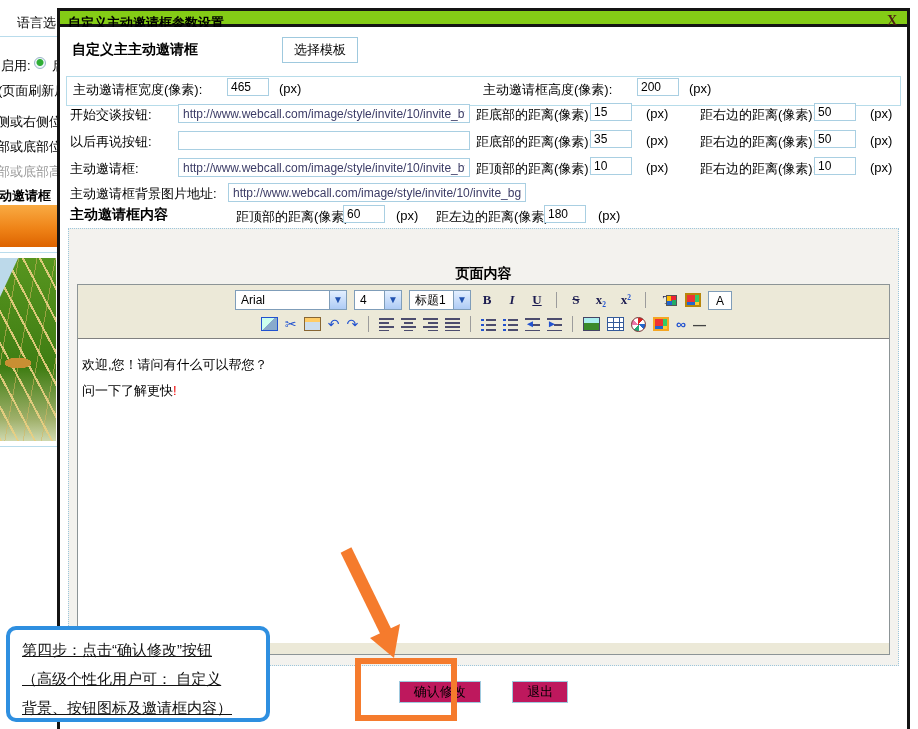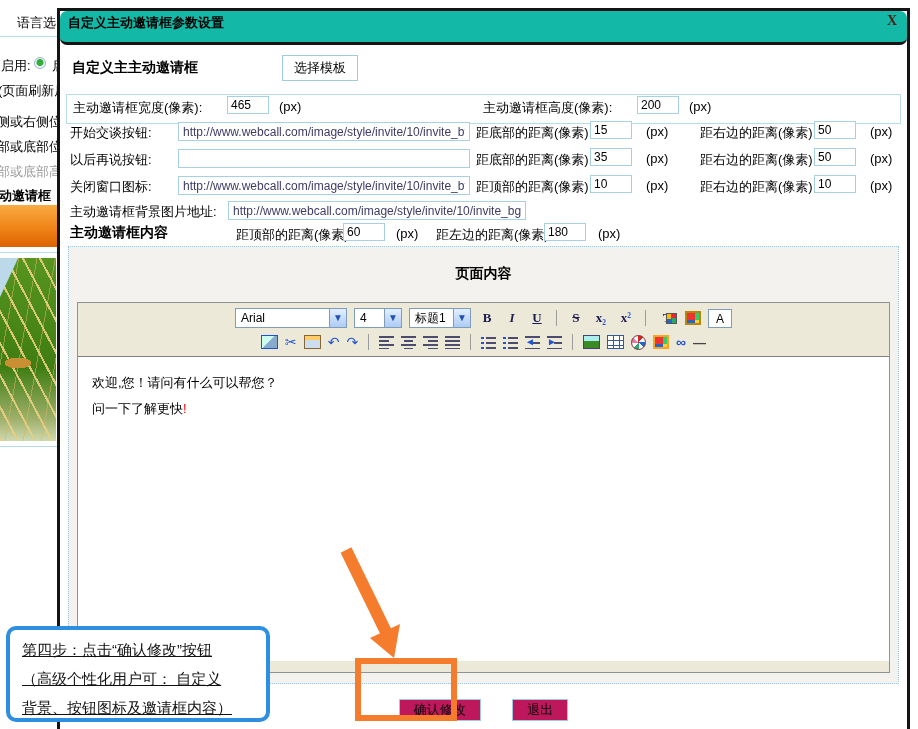--- a/index.html
+++ b/index.html
@@ -16,21 +16,21 @@
     background:
       radial-gradient(ellipse 22px 9px at 18px 105px, #c98f33 0 60%, rgba(0,0,0,0) 61%),
       linear-gradient(115deg, #bcd9ea 0 16px, rgba(0,0,0,0) 17px),
       repeating-linear-gradient(62deg, rgba(233,207,130,.9) 0 2px, rgba(0,0,0,0) 2px 15px),
       repeating-linear-gradient(100deg, rgba(214,182,96,.55) 0 1px, rgba(0,0,0,0) 1px 18px),
       linear-gradient(180deg,#57951f 0%,#3f7d13 60%,#9fb06a 88%,#cfd9b0 100%);
   }
 
   
   .dialog { position:absolute; left:57px; top:8px; width:853px; height:760px; background:#fff; border:3px solid #141414; }
-  .titlebar { position:relative; height:34px; background:#14b8a6; border-bottom:3px solid #141414;border-radius:7px; }
+  .titlebar { position:relative; height:16px; background:#84cc16; border-bottom:3px solid #141414; }
   .titlebar .t { position:absolute; left:8px; top:3px; font-weight:bold; font-size:13px; color:#000; }
   .titlebar .x { position:absolute; right:10px; top:2px; font-weight:bold; font-size:14px; color:#4d1f14; font-family:"Liberation Serif",serif; cursor:pointer; }
   .dbody { position:relative; width:100%; height:735px; background:#fff; font-size:13px; }
 
   .sec-head { position:absolute; left:12px; top:14px; font-weight:bold; font-size:14px; }
   .tpl-btn { position:absolute; left:222px; top:10px; border:1px solid #9fc9de; background:#fff; padding:3px 11px; font-size:13px; cursor:pointer; }
 
   .size-row { position:absolute; left:6px; top:49px; width:835px; height:30px; border:1px solid #b7dcea; }
   .size-row span, .frow span, .crow span { position:absolute; top:4px; white-space:nowrap; }
   input.num { position:absolute; top:1px; height:18px; width:42px; border:1px solid #a9cfe2; font-size:12px; padding:1px 3px; font-family:"Liberation Sans",sans-serif; }
@@ -45,21 +45,21 @@
   .bgrow .lbl { left:4px; }
   .bgrow .url2 { left:162px; width:298px; }
 
   .crow { position:absolute; left:6px; top:177px; width:840px; height:24px; }
   .crow .ct { left:4px; font-weight:bold; font-size:14px; top:2px; }
   .crow .tl { left:170px; } .crow .tn { left:277px; } .crow .tp { left:330px; }
   .crow .ll { left:370px; } .crow .ln { left:478px; } .crow .lp { left:532px; }
 
   
   .panel { position:absolute; left:8px; top:201px; width:831px; height:438px; background:#f3f2ee; border:1px dotted #9cc6dc; }
-  .panel-h { text-align:center; font-weight:bold; font-size:14px; padding-top:18px; }
+  .panel-h { text-align:center; font-weight:bold; font-size:14px; padding-top:36px; }
   .editor { position:absolute; left:8px; top:55px; width:813px; height:371px; border:1px solid #8c9496; display:flex; flex-direction:column; background:#ece9d8; }
   .toolbar { background:#ece9d8; padding:3px 0 2px; text-align:center; }
   .trow { height:24px; display:flex; justify-content:center; align-items:center; gap:7px; }
   .sep { width:1px; height:16px; background:#9c9c9c; margin:0 3px; }
   .dd { display:inline-flex; align-items:center; justify-content:space-between; background:#fff; border:1px solid #7f9db9; height:20px; font-size:12px; padding-left:5px; }
   .dd .arr { width:17px; height:18px; margin-left:4px; background:linear-gradient(180deg,#e3efff,#aecbf5); border-left:1px solid #7f9db9; color:#2152b0; font-size:10px; line-height:18px; text-align:center; }
   .tbtn { display:inline-block; min-width:18px; text-align:center; font-size:13px; color:#1c1c50; cursor:pointer; }
   .tbtn.b { font-weight:bold; font-family:"Liberation Serif",serif; }
   .tbtn.i { font-style:italic; font-family:"Liberation Serif",serif; font-weight:bold; }
   .tbtn.u { text-decoration:underline; font-family:"Liberation Serif",serif; font-weight:bold; }
@@ -91,21 +91,21 @@
   .pic { width:17px; height:14px; border:1px solid #446; background:linear-gradient(180deg,#aee 0 40%,#3a8a2a 40%); display:inline-block; }
   .tbl { width:17px; height:14px; display:inline-block; border:1px solid #345a9a;
         background:linear-gradient(#345a9a 0 0) 0 4px/17px 1px no-repeat, linear-gradient(#345a9a 0 0) 0 9px/17px 1px no-repeat,
                    linear-gradient(#345a9a 0 0) 5px 0/1px 14px no-repeat, linear-gradient(#345a9a 0 0) 11px 0/1px 14px no-repeat, #fff; }
   .wheel { width:15px; height:15px; border-radius:50%; display:inline-block;
         background:conic-gradient(#d22 0 12%, #fff 0 25%, #26c 0 37%, #fff 0 50%, #2a7 0 62%, #fff 0 75%, #e7a 0 87%, #fff 0); border:1px solid #733; }
   .flag { width:16px; height:14px; display:inline-block; border:2px solid #f5a623;
         background:linear-gradient(90deg,#e33 0 50%,#3c6 0) 0 0/16px 7px no-repeat, linear-gradient(90deg,#26c 0 50%,#fc3 0) 0 7px/16px 7px no-repeat; }
   .glyph { color:#2152d0; font-size:14px; cursor:pointer; }
   .dash { color:#444; font-weight:bold; }
-  .ed-content { flex:1; background:#fff; border-top:1px solid #808080; border-bottom:1px solid #fff; padding:13px 14px; text-align:left; font-size:13px; line-height:2.0; color:#000; }
+  .ed-content { flex:1; background:#fff; border-top:1px solid #808080; border-bottom:1px solid #fff; padding:13px 4px; text-align:left; font-size:13px; line-height:2.0; color:#000; }
   .ed-content .mark { color:#e00; }
   .ed-status { height:11px; background:#ece9d8; }
 
   
   .btn-row { position:absolute; left:0; top:654px; width:100%; text-align:center; }
   .dlg-btn { display:inline-block; border:1px solid #9fc9de; background:#be185d; font-size:13px; padding:1px 14px; margin:0 14px; cursor:pointer; }
 
   
   .hl-rect { position:absolute; left:355px; top:658px; width:102px; height:63px; border:6px solid #f57b2d; z-index:40; pointer-events:none; }
   .arrow-svg { position:absolute; left:328px; top:540px; z-index:41; pointer-events:none; }
@@ -167,21 +167,21 @@
       <input class="url url1" value="" style="">
       <span class="d1l">距底部的距离(像素):</span>
       <input class="num n1" value="35" style="">
       <span class="p1">(px)</span>
       <span class="d2l">距右边的距离(像素):</span>
       <input class="num n2" value="50" style="">
       <span class="p2">(px)</span>
     </div>
 
     <div class="frow" style="top:129px;">
-      <span class="lbl">关闭窗口图标:</span>
+      <span class="lbl">主动邀请框:</span>
       <input class="url url1" value="http://www.webcall.com/image/style/invite/10/invite_bt_c" style="">
       <span class="d1l">距顶部的距离(像素):</span>
       <input class="num n1" value="10" style="">
       <span class="p1">(px)</span>
       <span class="d2l">距右边的距离(像素):</span>
       <input class="num n2" value="10" style="">
       <span class="p2">(px)</span>
     </div>
 
     <div class="frow bgrow" style="top:154px;">

